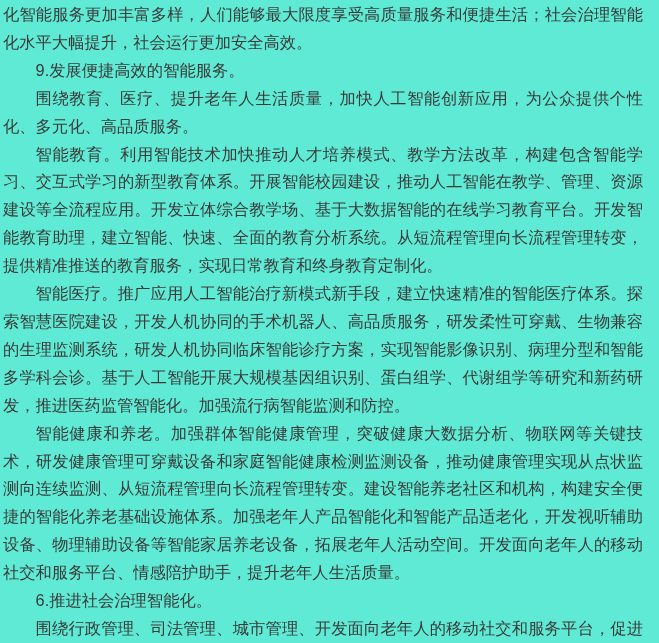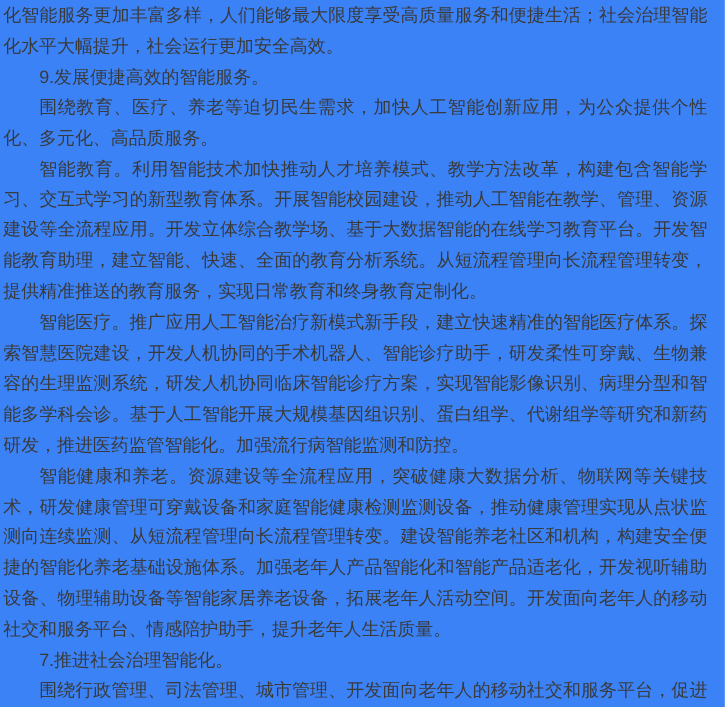--- a/index.html
+++ b/index.html
@@ -5,40 +5,40 @@
   html, body {
     margin: 0;
     padding: 0;
     background: #ffffff;
   }
   .page {
     width: 659px;
     height: 643px;
     box-sizing: border-box;
     padding: 1px 16px 0 3px;
-    background: #3b82f6;
+    background: #5eead4;
     overflow: hidden;
   }
   .para {
     margin: 0;
     font-family: "Liberation Sans", sans-serif;
     font-size: 16.3px;
     line-height: 27.9px;
     color: #3a3a3a;
     text-align: justify;
   }
   .indent {
     text-indent: 2em;
   }
 </style>
 </head>
 <body>
 
 <div class="page">
   <p class="para">化智能服务更加丰富多样，人们能够最大限度享受高质量服务和便捷生活；社会治理智能化水平大幅提升，社会运行更加安全高效。</p>
   <p class="para indent">9.发展便捷高效的智能服务。</p>
-  <p class="para indent">围绕教育、医疗、养老等迫切民生需求，加快人工智能创新应用，为公众提供个性化、多元化、高品质服务。</p>
+  <p class="para indent">围绕教育、医疗、提升老年人生活质量，加快人工智能创新应用，为公众提供个性化、多元化、高品质服务。</p>
   <p class="para indent">智能教育。利用智能技术加快推动人才培养模式、教学方法改革，构建包含智能学习、交互式学习的新型教育体系。开展智能校园建设，推动人工智能在教学、管理、资源建设等全流程应用。开发立体综合教学场、基于大数据智能的在线学习教育平台。开发智能教育助理，建立智能、快速、全面的教育分析系统。从短流程管理向长流程管理转变，提供精准推送的教育服务，实现日常教育和终身教育定制化。</p>
-  <p class="para indent">智能医疗。推广应用人工智能治疗新模式新手段，建立快速精准的智能医疗体系。探索智慧医院建设，开发人机协同的手术机器人、智能诊疗助手，研发柔性可穿戴、生物兼容的生理监测系统，研发人机协同临床智能诊疗方案，实现智能影像识别、病理分型和智能多学科会诊。基于人工智能开展大规模基因组识别、蛋白组学、代谢组学等研究和新药研发，推进医药监管智能化。加强流行病智能监测和防控。</p>
-  <p class="para indent">智能健康和养老。资源建设等全流程应用，突破健康大数据分析、物联网等关键技术，研发健康管理可穿戴设备和家庭智能健康检测监测设备，推动健康管理实现从点状监测向连续监测、从短流程管理向长流程管理转变。建设智能养老社区和机构，构建安全便捷的智能化养老基础设施体系。加强老年人产品智能化和智能产品适老化，开发视听辅助设备、物理辅助设备等智能家居养老设备，拓展老年人活动空间。开发面向老年人的移动社交和服务平台、情感陪护助手，提升老年人生活质量。</p>
-  <p class="para indent">7.推进社会治理智能化。</p>
+  <p class="para indent">智能医疗。推广应用人工智能治疗新模式新手段，建立快速精准的智能医疗体系。探索智慧医院建设，开发人机协同的手术机器人、高品质服务，研发柔性可穿戴、生物兼容的生理监测系统，研发人机协同临床智能诊疗方案，实现智能影像识别、病理分型和智能多学科会诊。基于人工智能开展大规模基因组识别、蛋白组学、代谢组学等研究和新药研发，推进医药监管智能化。加强流行病智能监测和防控。</p>
+  <p class="para indent">智能健康和养老。加强群体智能健康管理，突破健康大数据分析、物联网等关键技术，研发健康管理可穿戴设备和家庭智能健康检测监测设备，推动健康管理实现从点状监测向连续监测、从短流程管理向长流程管理转变。建设智能养老社区和机构，构建安全便捷的智能化养老基础设施体系。加强老年人产品智能化和智能产品适老化，开发视听辅助设备、物理辅助设备等智能家居养老设备，拓展老年人活动空间。开发面向老年人的移动社交和服务平台、情感陪护助手，提升老年人生活质量。</p>
+  <p class="para indent">6.推进社会治理智能化。</p>
   <p class="para indent">围绕行政管理、司法管理、城市管理、开发面向老年人的移动社交和服务平台，促进人工</p>
 </div>
 
 </body></html>

